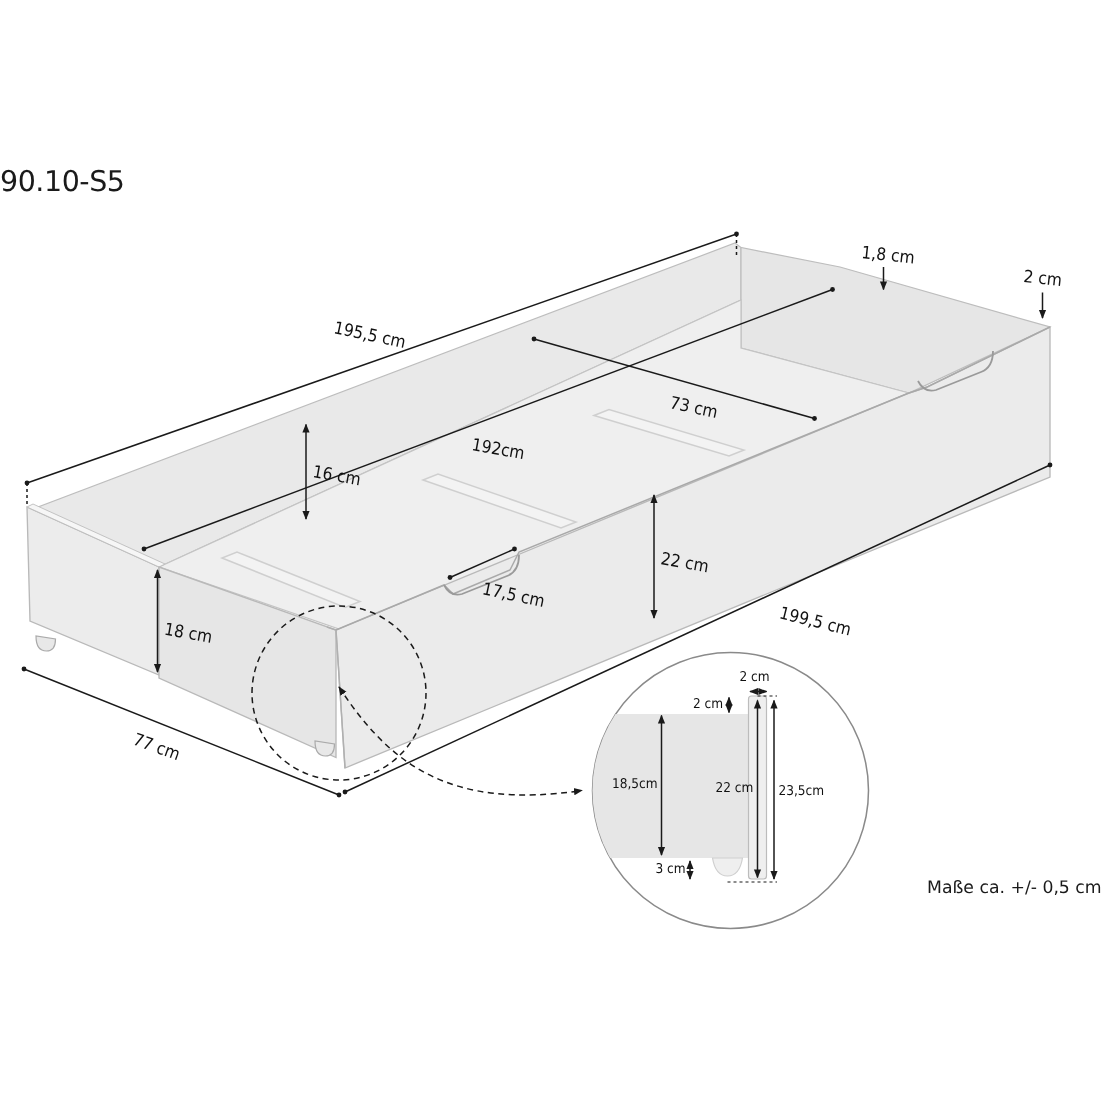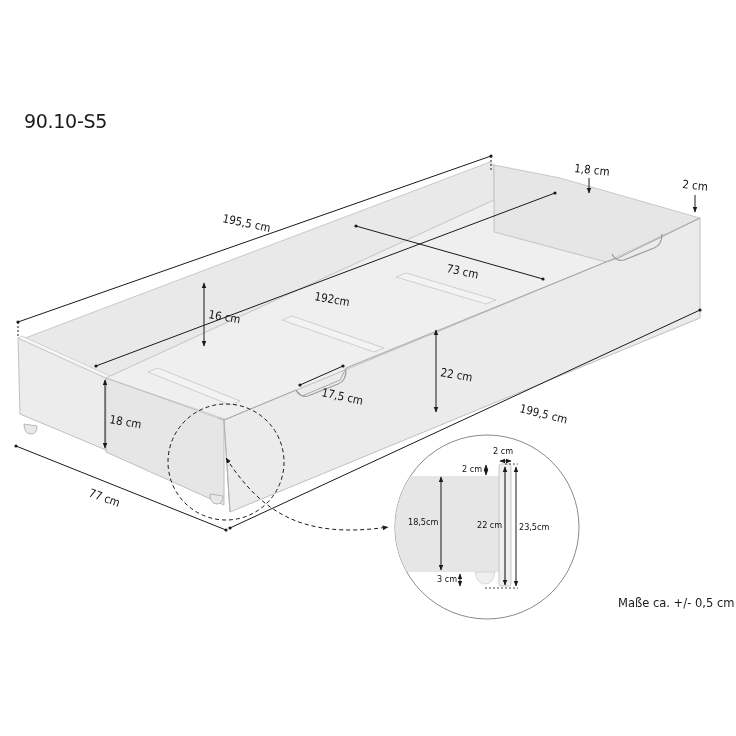--- a/index.html
+++ b/index.html
@@ -1,19 +1,19 @@
 <!DOCTYPE html>
 <html><head>
 <meta charset="utf-8">
 <style>
   html, body { margin:0; padding:0; background:#ffffff; }
   body { width:736px; height:736px; position:relative; overflow:hidden; font-family:"DejaVu Sans", sans-serif; }
   #stage { position:absolute; left:0; top:0; width:736px; height:736px; }
-  .model-code { position:absolute; left:0; top:110px; font-size:19px; color:#1a1a1a; font-family:"DejaVu Sans", sans-serif; letter-spacing:-0.3px;padding-left:24px; }
-  .note { position:absolute; left:618px; top:596px; font-size:11.5px; color:#1a1a1a; font-family:"DejaVu Sans", sans-serif; }
+  .model-code { position:absolute; left:0; top:110px; font-size:19px; color:#1a1a1a; font-family:"DejaVu Sans", sans-serif; letter-spacing:-0.3px; }
+  .note { position:absolute; left:618px; top:584px; font-size:11.5px; color:#1a1a1a; font-family:"DejaVu Sans", sans-serif; }
   svg text { font-family:"DejaVu Sans Condensed","DejaVu Sans", sans-serif; fill:#111; }
   .lbl { font-size:11.5px; }
   .lbl-s { font-size:9px; }
 </style>
 </head>
 <body>
 
 <div id="stage">
 
   <div class="model-code">90.10-S5</div>

